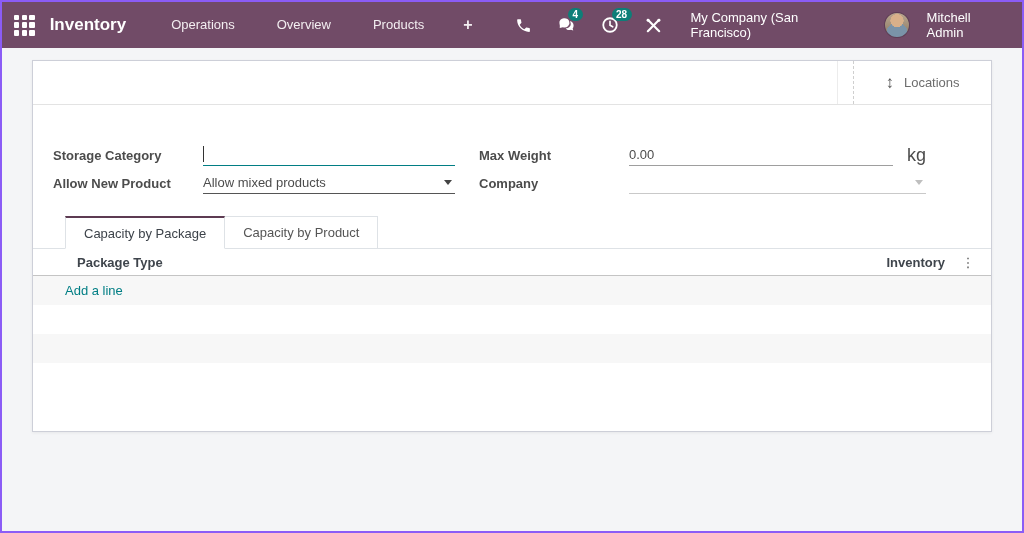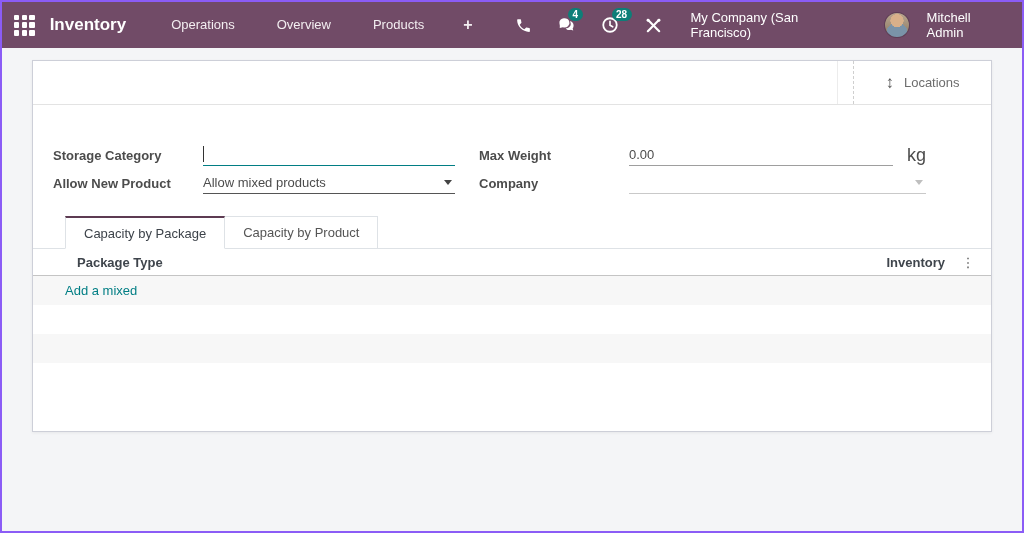--- a/index.html
+++ b/index.html
@@ -199,21 +199,21 @@
           <div class="tab inactive">Capacity by Product</div>
         </div>
 
         <div class="list">
           <div class="list-header">
             <div class="col-name">Package Type</div>
             <div class="col-qty">Inventory</div>
             <div class="col-toggle">⋮</div>
           </div>
           <div class="row gray">
-            <span class="add-line">Add a mixed</span>
+            <span class="add-line">Add a line</span>
           </div>
           <div class="row"></div>
           <div class="row gray"></div>
         </div>
       </div>
 
     </div>
   </div>
 </div>
 

